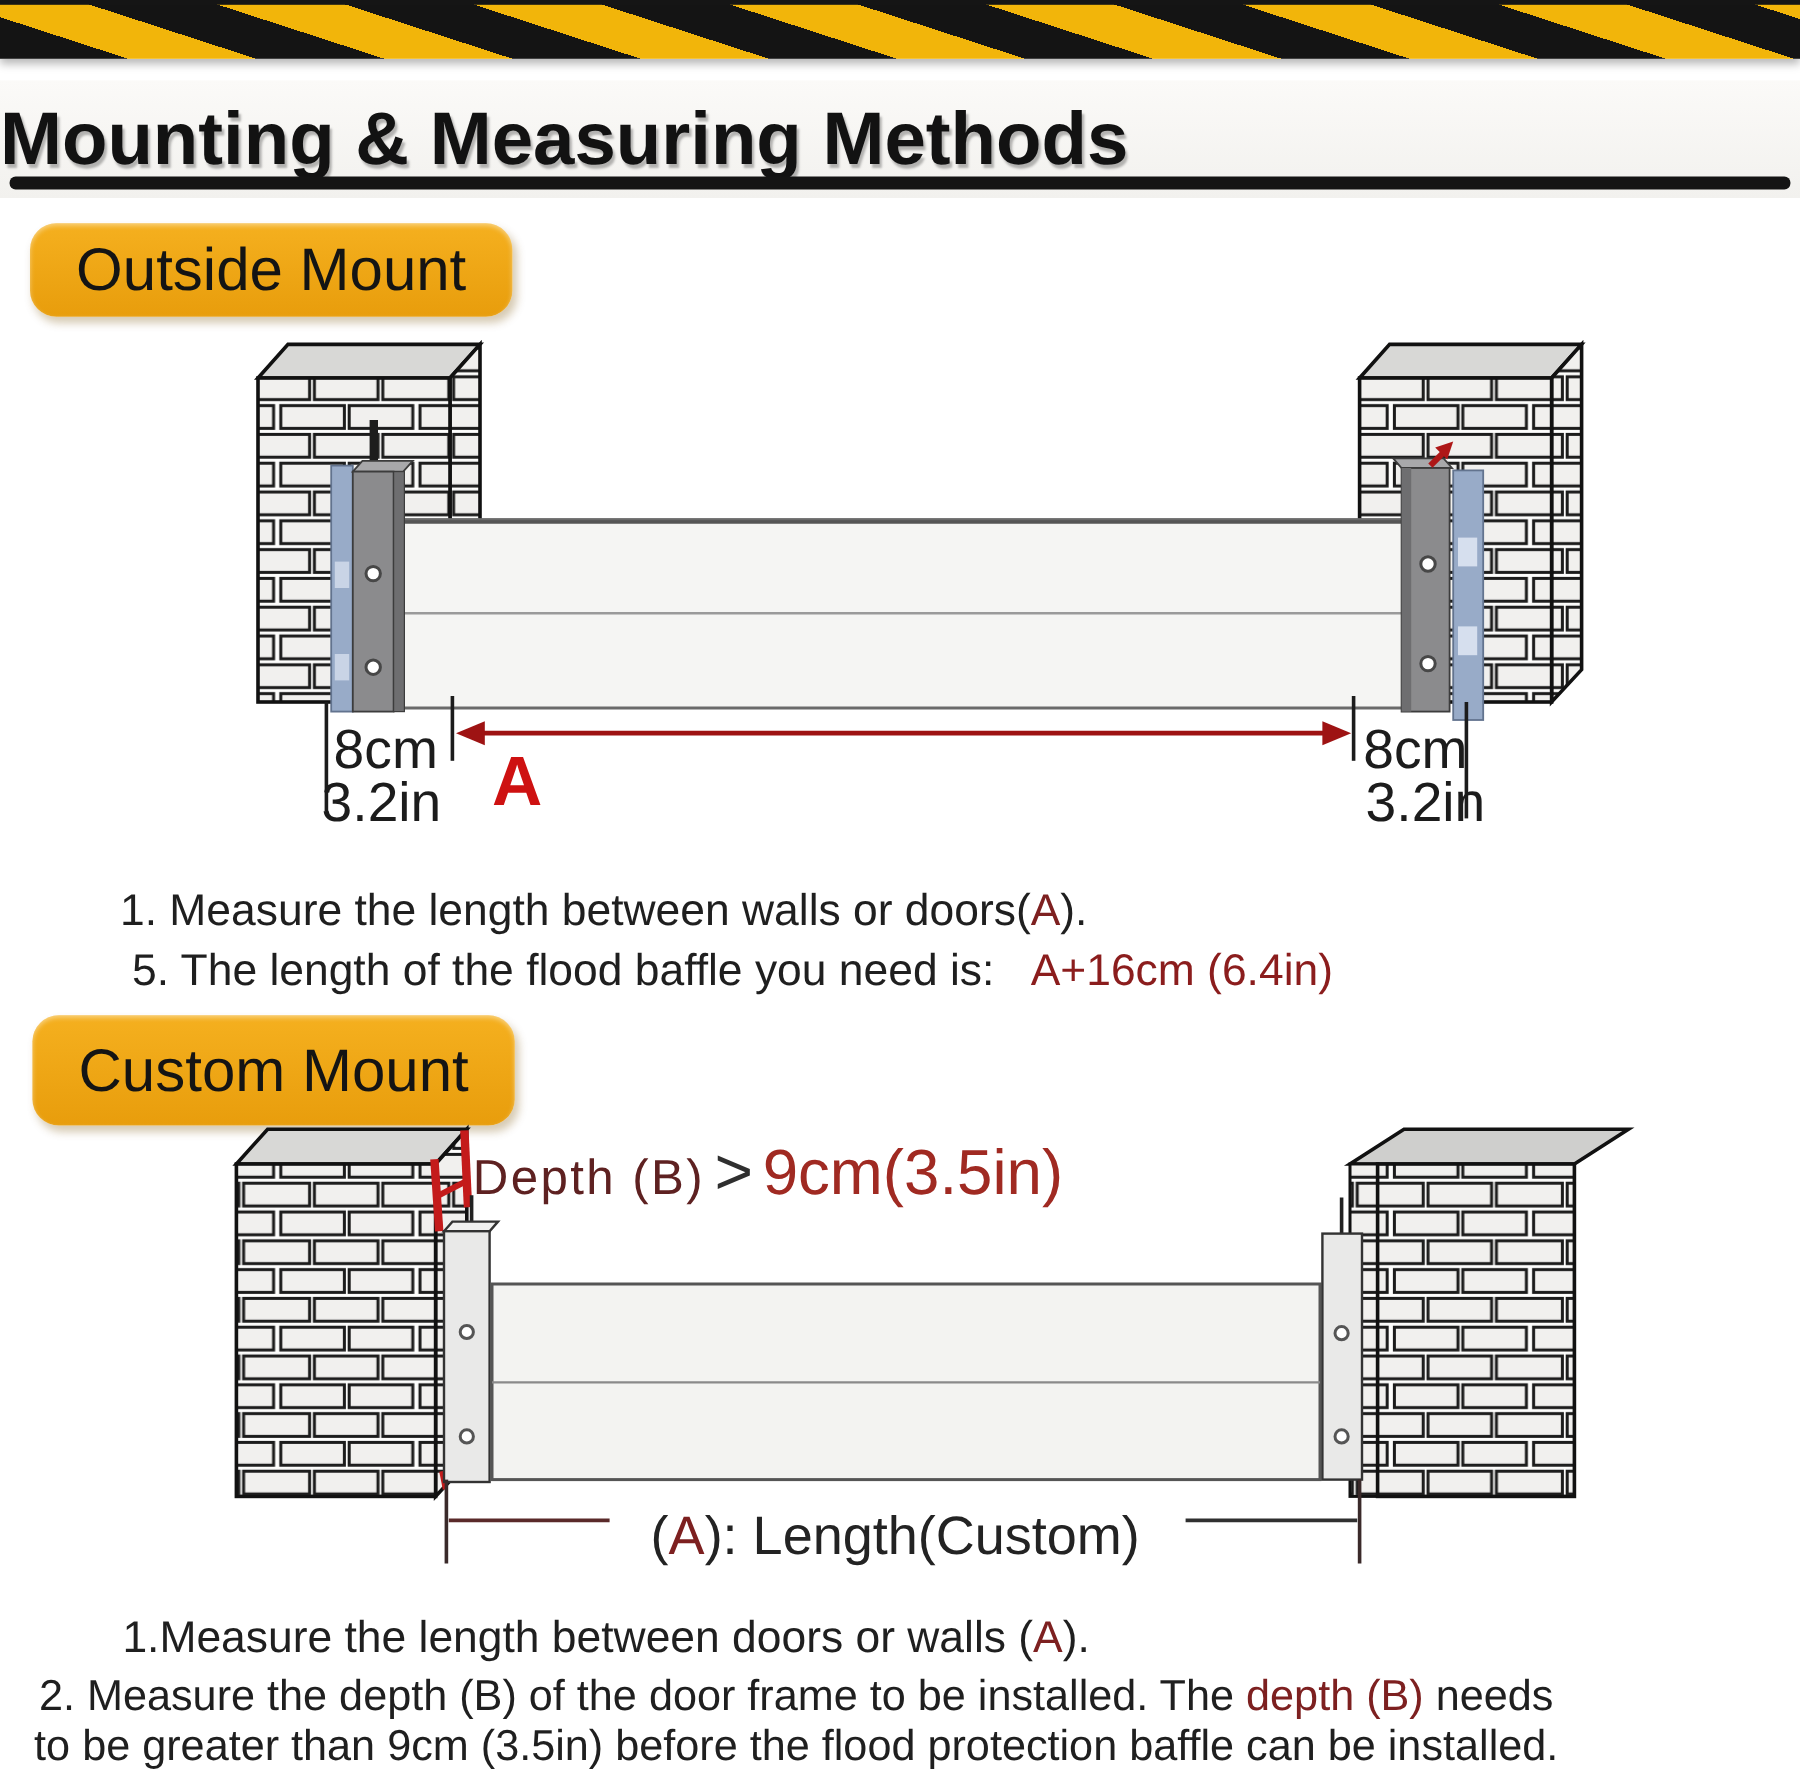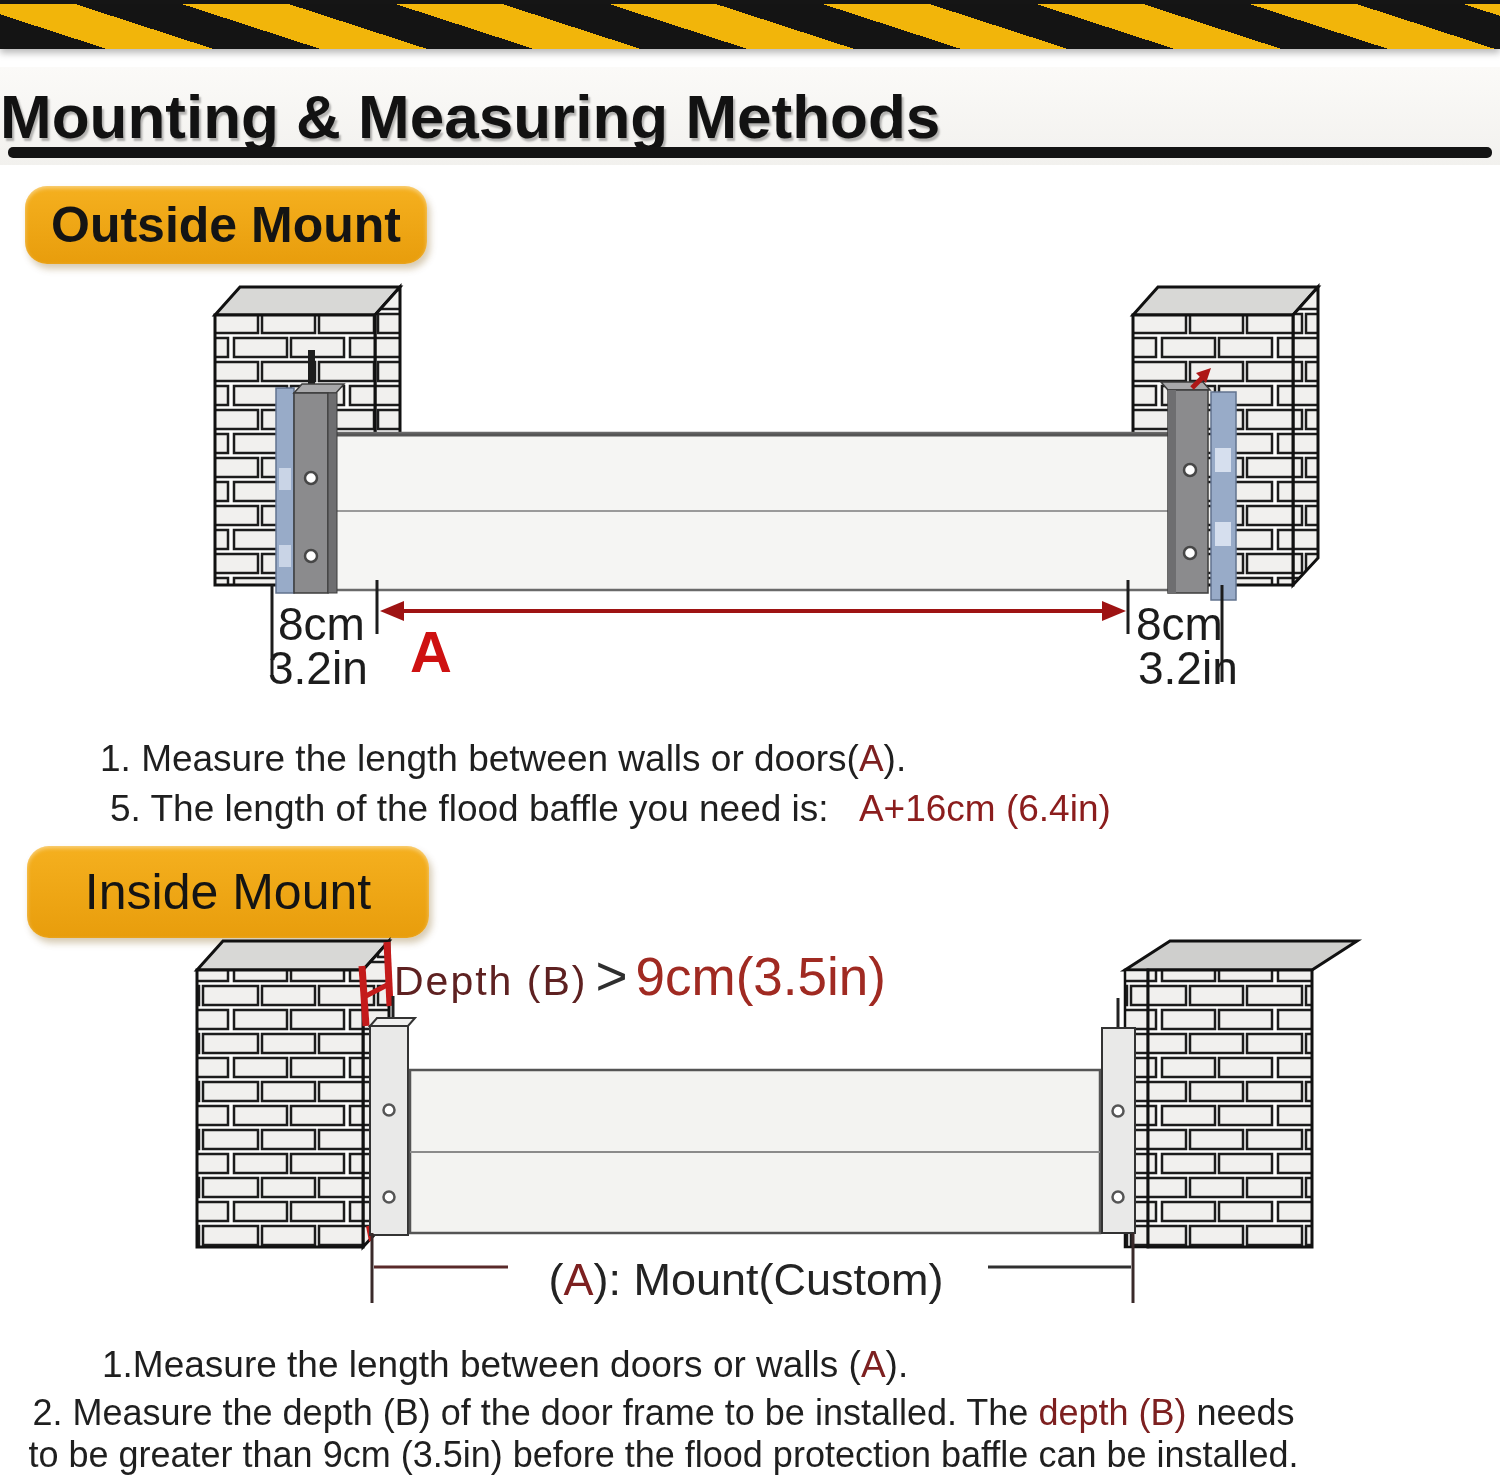--- a/index.html
+++ b/index.html
@@ -15,21 +15,21 @@
     background:linear-gradient(180deg,#fbfaf8,#f2f1ee);
     display:flex;align-items:center;justify-content:flex-start;}
   .page-title{font-size:62px;font-weight:bold;color:#121212;letter-spacing:0px;
     text-shadow:2px 3px 2px rgba(0,0,0,.28);}
   .title-underline{left:8px;top:147px;width:1484px;height:11px;background:#141414;border-radius:5px;}
   
   .badge{background:linear-gradient(180deg,#f5b01f,#e89d0c);
     border-radius:22px;display:flex;align-items:center;justify-content:center;
     font-size:50px;color:#141414;
     box-shadow:3px 5px 7px rgba(120,80,0,.30), inset 0 2px 4px rgba(255,255,255,.45);}
-  .badge-outside{left:25px;top:186px;width:402px;height:78px;font-weight:bold;}
+  .badge-outside{left:25px;top:186px;width:402px;height:78px;}
   .badge-inside{left:27px;top:846px;width:402px;height:92px;}
   
   .dim-num{font-size:46px;color:#1c1c1c;white-space:nowrap;}
   .a-label{display:flex;align-items:baseline;white-space:nowrap;}
   .a-letter{font-size:58px;font-weight:bold;color:#ce1111;}
   .a-rest{font-size:43px;color:#222222;}
   .depth-note{display:flex;align-items:baseline;gap:8px;white-space:nowrap;}
   .depth-label{font-size:41px;color:#5e2121;letter-spacing:2px;}
   .depth-gt{font-size:55px;color:#2f2f2f;}
   .depth-value{font-size:53px;color:#a02a22;}
@@ -140,21 +140,21 @@
 <div class="abs dim-num" style="left:1138px;top:641px">3.2in</div>
 
 <div class="abs step" style="left:100px;top:738px">
   <span>1. Measure the length between walls or doors(</span><span class="dk-red">A</span><span>).</span>
 </div>
 <div class="abs step" style="left:110px;top:788px">
   <span>5. The length of the flood baffle you need is: </span><span class="formula-red">A+16cm (6.4in)</span>
 </div>
 
 <div class="abs badge badge-inside">
-  <span>Inside Mount</span>
+  <span>Custom Mount</span>
 </div>
 
 <svg class="abs" style="left:150px;top:935px" width="1230" height="372" viewBox="150 935 1230 372">
   <defs>
     <pattern id="brick2" width="116" height="48" patternUnits="userSpaceOnUse">
       <rect width="116" height="48" fill="#fdfdfc"></rect>
       <g fill="#f1f0ee" stroke="#1c1c1c" stroke-width="2.5">
         <rect x="2" y="2" width="53" height="19"></rect>
           <rect x="59" y="2" width="53" height="19"></rect>
         <rect x="-27" y="26" width="53" height="19"></rect>
@@ -211,21 +211,21 @@
   </g>
 </svg>
 
 <div class="abs depth-note" style="left:394px;top:944px">
   <span class="depth-label">Depth (B)</span>
   <span class="depth-gt">&gt;</span>
   <span class="depth-value">9cm(3.5in)</span>
 </div>
 
 <div class="abs inside-dim" style="left:520px;top:1254px;width:452px">
-  <span>(</span><span class="dk-red">A</span><span>): Mount(Custom)</span>
+  <span>(</span><span class="dk-red">A</span><span>): Length(Custom)</span>
 </div>
 
 <div class="abs step" style="left:102px;top:1344px">
   <span>1.Measure the length between doors or walls (</span><span class="dk-red">A</span><span>).</span>
 </div>
 <div class="abs step-center" style="top:1392px">
   <span>2. Measure the depth (B) of the door frame to be installed. The </span><span class="dk-red">depth (B)</span><span> needs</span>
 </div>
 <div class="abs step-center" style="top:1434px">to be greater than 9cm (3.5in) before the flood protection baffle can be installed.</div>
 

